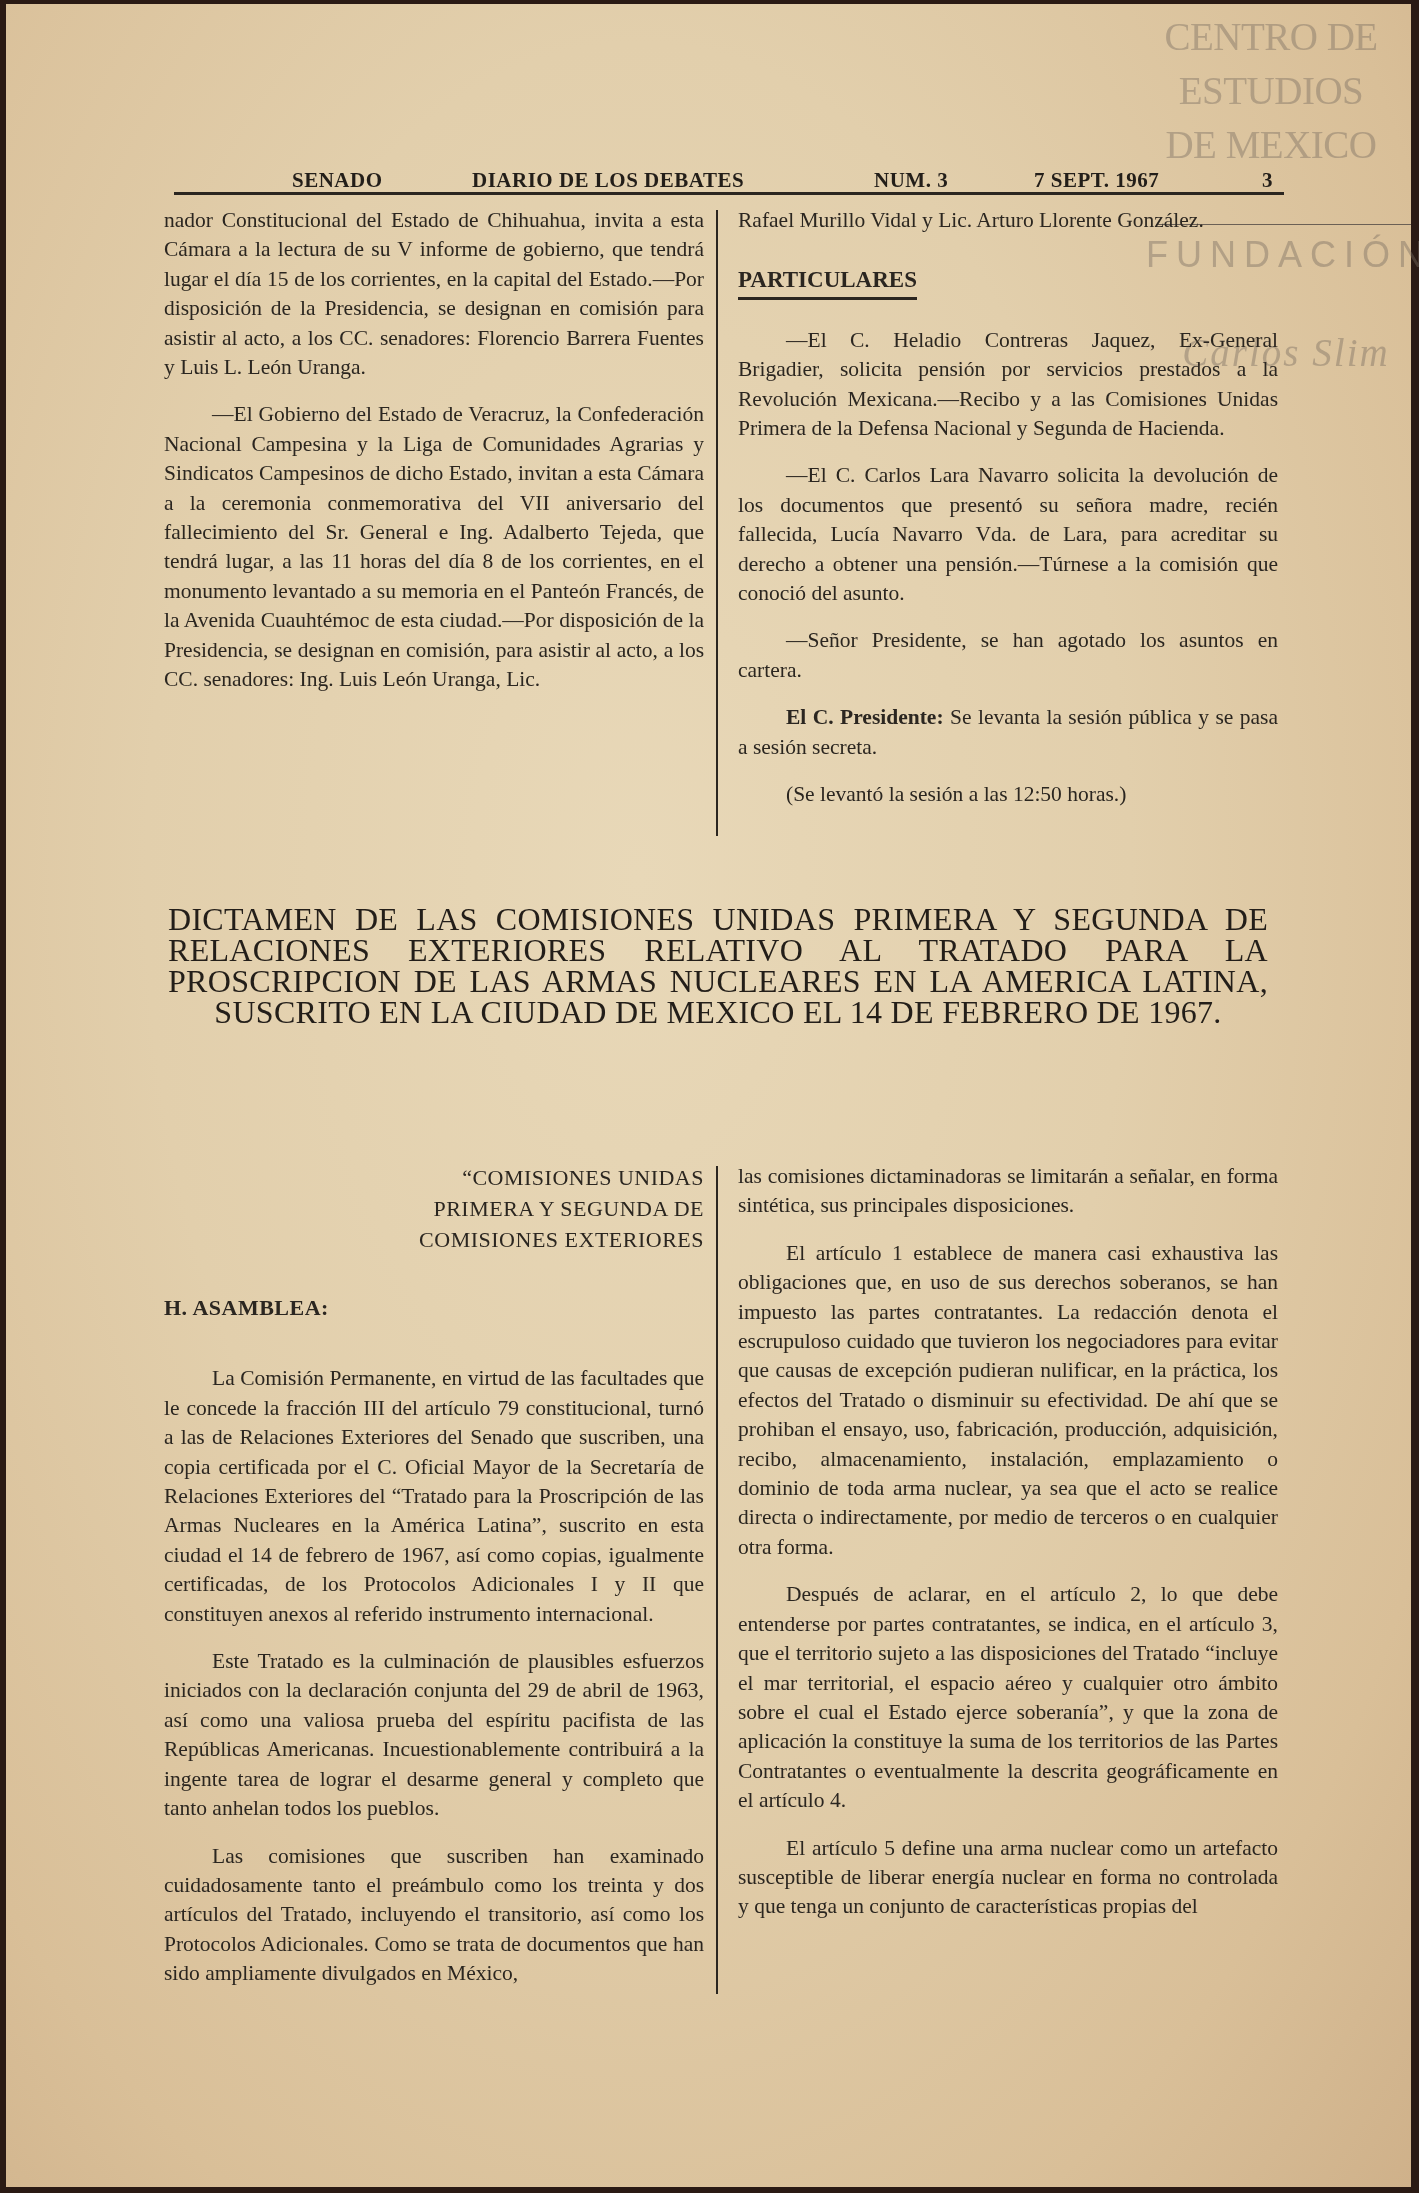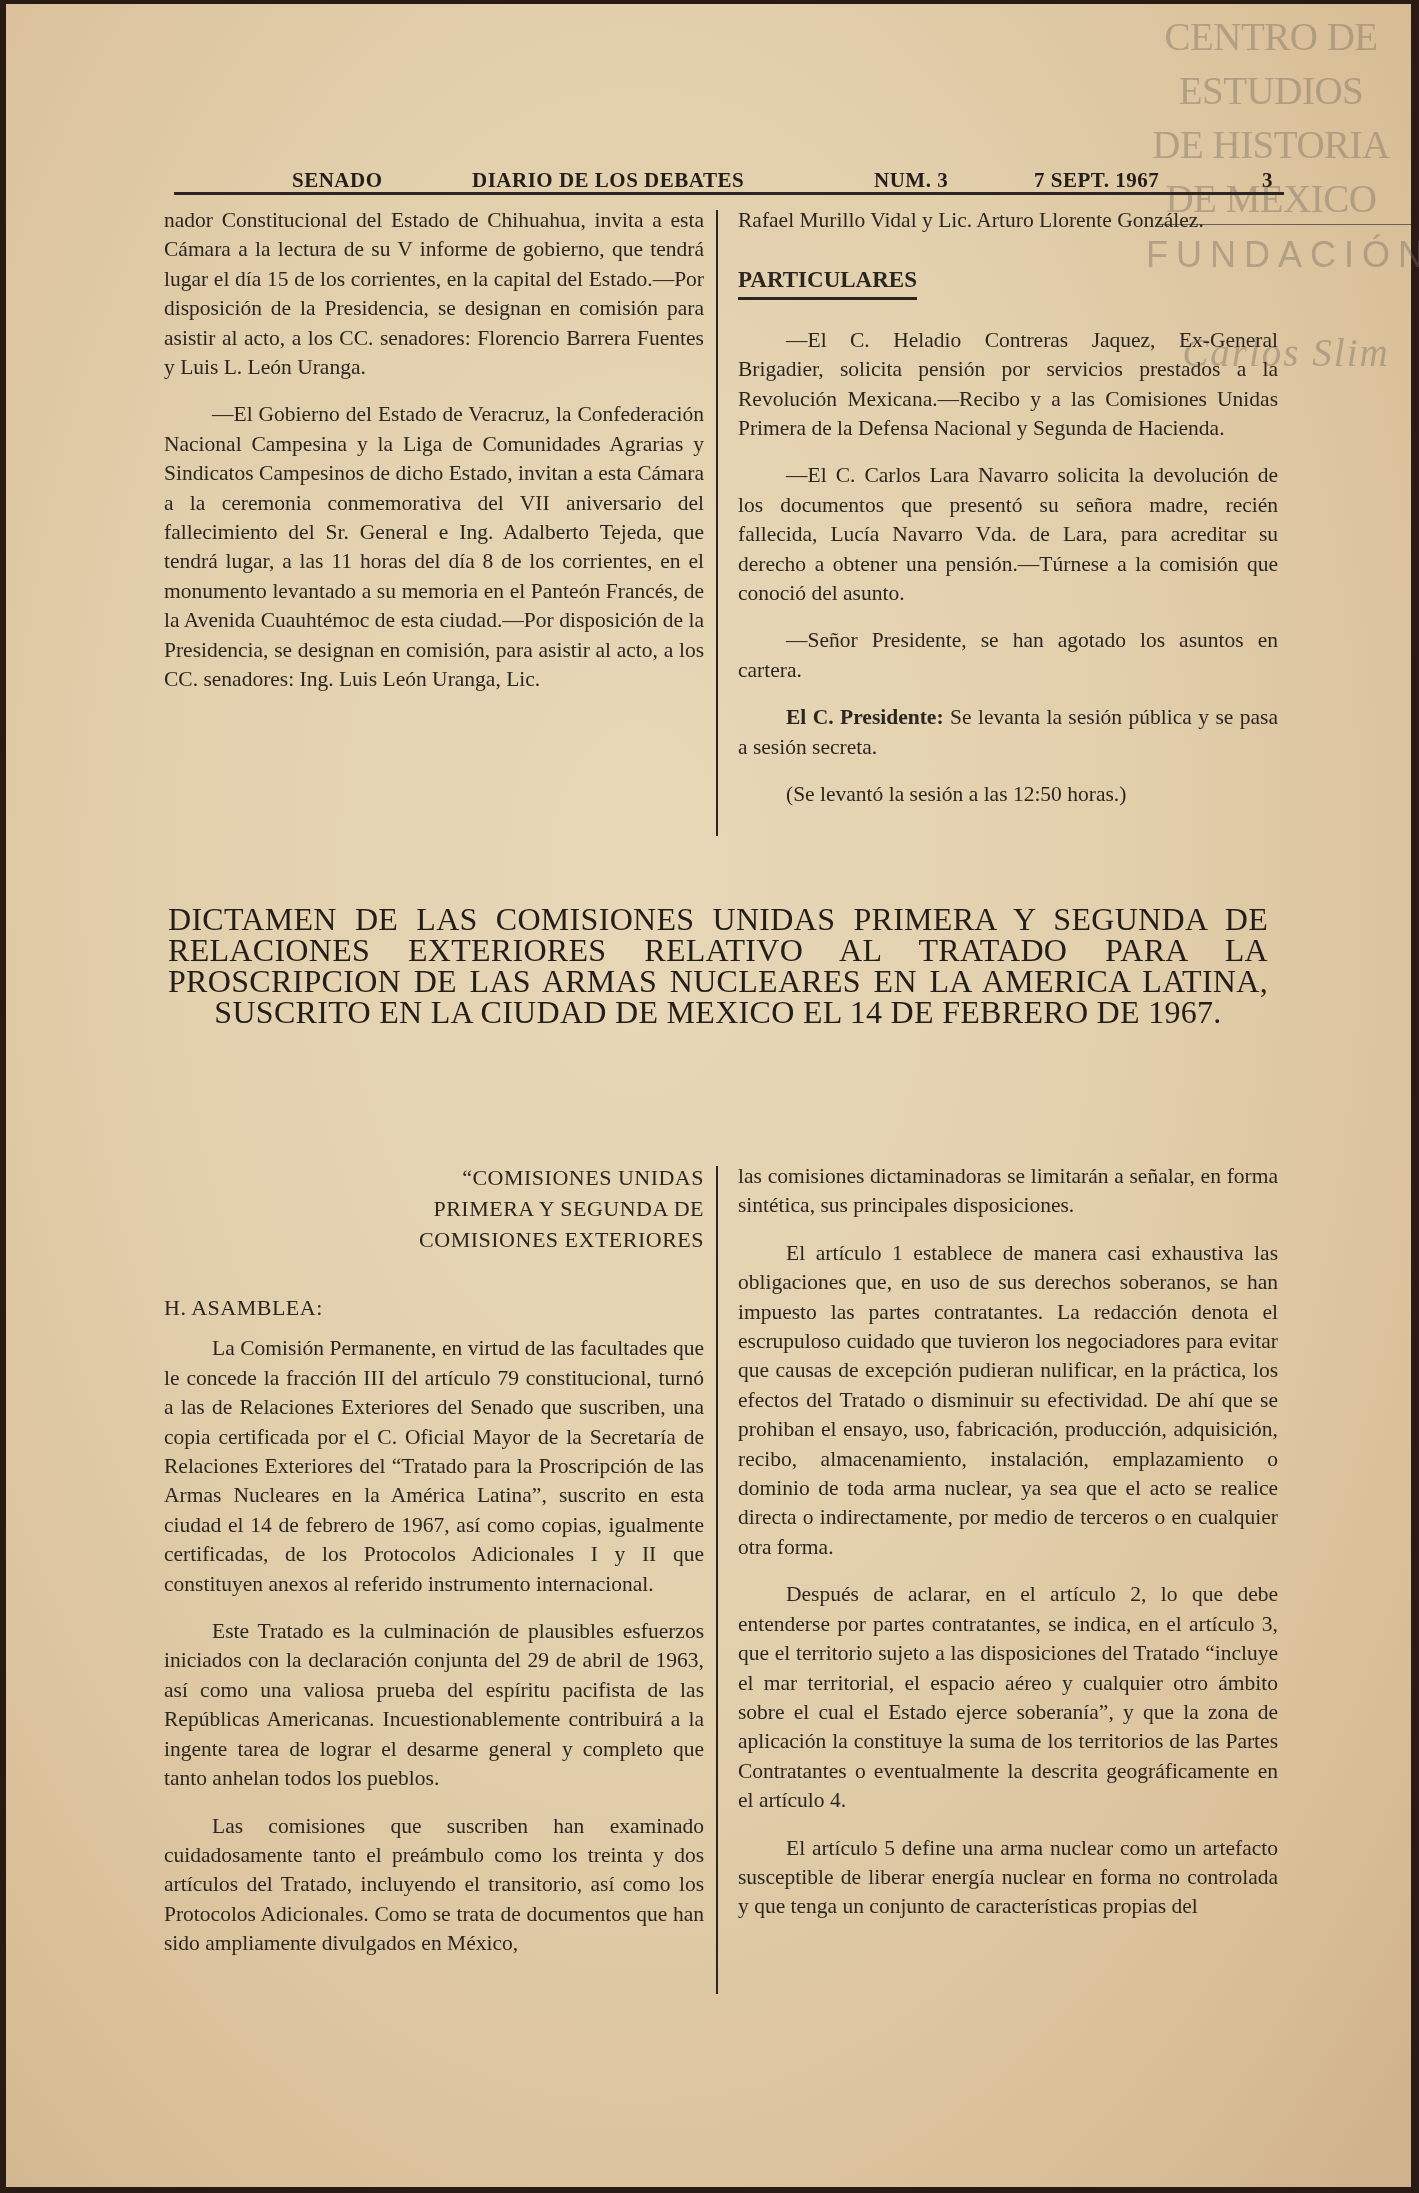--- a/index.html
+++ b/index.html
@@ -39,36 +39,35 @@
     font-size: 32px; line-height: 31px; text-align: justify; text-align-last: center;
     letter-spacing: 0.3px; color: #231e19;
   }
   .subtitle {
     position: absolute; left: 190px; top: 1072px; width: 1045px;
     font-size: 21px; line-height: 25px; text-align: justify; text-align-last: center;
   }
   .quote-head {
     text-align: right; font-size: 22px; line-height: 31px; margin-bottom: 38px; letter-spacing: 0.5px;
   }
-  .assembly { font-size: 22px; margin-bottom: 12px; letter-spacing: 0.5px; }
+  .assembly { font-size: 22px; margin-bottom: 42px; letter-spacing: 0.5px; font-weight: bold; }
   .watermark { position: absolute; color: rgba(120,108,95,0.42); font-family: "Liberation Serif", serif; text-align: center; }
   .wm-serif { left: 1130px; top: 6px; width: 270px; font-size: 39px; line-height: 54px; letter-spacing: -0.5px; }
   .wm-fund { left: 1140px; top: 230px; width: 270px; font-family: "Liberation Sans", sans-serif; font-size: 36px; letter-spacing: 8px; }
   .wm-sig { left: 1150px; top: 282px; width: 260px; font-family: Liberation Serif, serif; font-style: italic; font-size: 39px; letter-spacing: 2px; margin-top: 44px; }
   .bold { font-weight: bold; }
 </style>
 </head>
 <body>
 
 <div class="page">
 
   <div class="watermark wm-serif">
     <div>CENTRO DE</div>
     <div>ESTUDIOS</div>
-    <div>DE HISTORIA</div>
     <div>DE MEXICO</div>
   </div>
   <div class="watermark wm-fund">FUNDACIÓN</div>
   <div class="watermark wm-sig">Carlos Slim</div>
 
   <div class="header">
     <span style="left:0">SENADO</span>
     <span style="left:180px">DIARIO DE LOS DEBATES</span>
     <span style="left:582px">NUM. 3</span>
     <span style="left:742px">7 SEPT. 1967</span>

